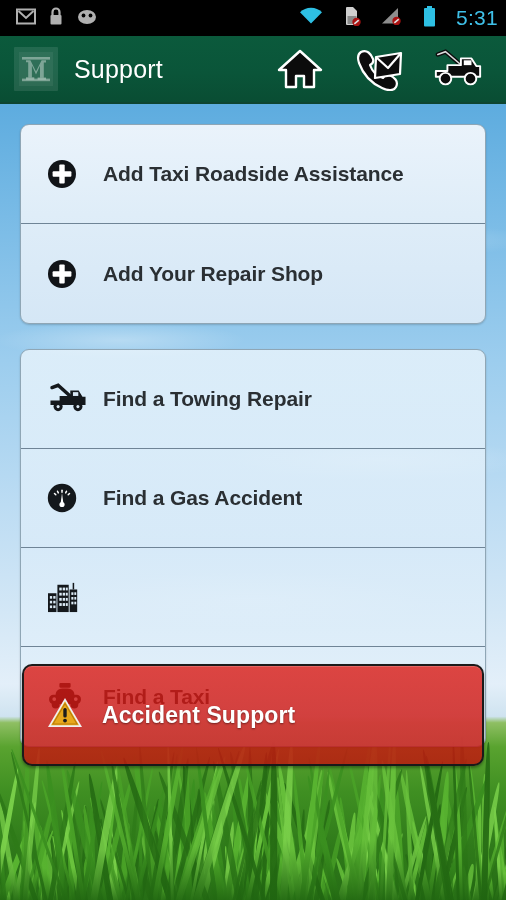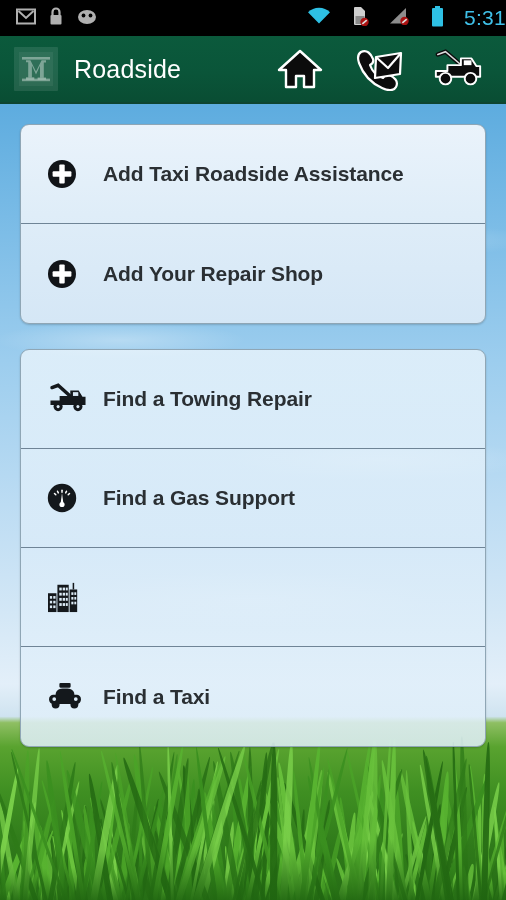--- a/index.html
+++ b/index.html
@@ -67,21 +67,21 @@
 
   
   .statusbar {
     position: absolute; left: 0; top: 0;
     width: 506px; height: 36px;
     background: #000;
     z-index: 40;
     display: flex; align-items: center;
   }
   .sb-left { display: flex; align-items: center; gap: 12px; padding-left: 16px; }
-  .sb-right { margin-left: auto; display: flex; align-items: center; gap: 20px; padding-right: 0; }
+  .sb-right { margin-left: auto; display: flex; align-items: center; gap: 20px; padding-right: 8px; }
   .sb-time {
     color: #3fc0e8; font-size: 21px; letter-spacing: .3px;
     font-family: "Liberation Sans", sans-serif;
   }
 
   
   .appbar {
     position: absolute; left: 0; top: 36px;
     width: 506px; height: 68px;
     background: linear-gradient(180deg, #0b5a3c 0%, #0a5539 55%, #094d33 100%);
@@ -590,21 +590,21 @@
     <div class="logo">
       <svg width="34" height="34" viewBox="0 0 34 34">
         <rect x="0" y="0" width="34" height="34" fill="rgba(255,255,255,0.06)"></rect>
         <g fill="rgba(255,255,255,0.38)">
           <rect x="3" y="5" width="28" height="2.6"></rect>
           <rect x="3" y="26.6" width="28" height="2.6"></rect>
           <path d="M7 8.2 h4.4 L17 19.5 L22.6 8.2 H27 v2.2 h-2.2 v15 H27 v2.2 h-8.4 v-2.2 h2.4 v-11.6 L17 22.6 L12.9 13.6 v11.6 h2.4 v2.2 H7 v-2.2 h2.2 v-15 H7 z"></path>
         </g>
       </svg>
     </div>
-    <div class="appbar-title">Roadside</div>
+    <div class="appbar-title">Support</div>
     <div class="appbar-actions">
       <div class="act">
         <svg width="48" height="44" viewBox="0 0 48 44">
           <path d="M24 4 L45 23 L38 23 L38 40 L28 40 L28 29 L20 29 L20 40 L10 40 L10 23 L3 23 Z" fill="#0c0c0c" stroke="#ffffff" stroke-width="2.4" stroke-linejoin="round"></path>
         </svg>
       </div>
       <div class="act">
         <svg width="50" height="44" viewBox="0 0 50 44">
           <path d="M7 5 C13 2 17 7 19 12 C20 15 18 17 16 18 C18 24 23 29 29 31 C30 29 32 27 35 28 C40 30 45 34 42 40 C40 44 34 44 28 41 C17 36 9 27 5 16 C3 10 4 7 7 5 Z" fill="#0c0c0c" stroke="#ffffff" stroke-width="2.2" stroke-linejoin="round"></path>
           <path d="M22 10 L47 6 L46 27 L21 31 Z" fill="#0c0c0c" stroke="#ffffff" stroke-width="2.2" stroke-linejoin="round"></path>
@@ -673,21 +673,21 @@
               <line x1="7.5" y1="10.5" x2="8.8" y2="11.8"></line>
               <line x1="10.5" y1="8.2" x2="11.3" y2="9.9"></line>
               <line x1="15" y1="7.3" x2="15" y2="9.2"></line>
               <line x1="19.5" y1="8.2" x2="18.7" y2="9.9"></line>
               <line x1="22.5" y1="10.5" x2="21.2" y2="11.8"></line>
             </g>
             <path d="M15 10 L16.5 21.5 L13.5 21.5 Z" fill="#ffffff"></path>
             <circle cx="15" cy="21.5" r="2.6" fill="#ffffff"></circle>
           </svg>
         </div>
-        <div class="row-label">Find a Gas Support</div>
+        <div class="row-label">Find a Gas Accident</div>
       </div>
 
       <div class="row">
         <div class="row-icon">
           <svg width="34" height="32" viewBox="0 0 36 34">
             <rect x="1" y="13" width="9" height="20" fill="#14181c"></rect>
             <rect x="11" y="4" width="12" height="29" fill="#14181c"></rect>
             <rect x="24" y="9" width="8" height="24" fill="#14181c"></rect>
             <rect x="27.2" y="2" width="1.6" height="7" fill="#14181c"></rect>
             <g fill="#dcebf6">
@@ -730,14 +730,26 @@
             <circle cx="29" cy="24" r="4.2" fill="#14181c"></circle>
             <circle cx="7.5" cy="18.2" r="2" fill="#dcebf6"></circle>
             <circle cx="30.5" cy="18.2" r="2" fill="#dcebf6"></circle>
           </svg>
         </div>
         <div class="row-label">Find a Taxi</div>
       </div>
     </div>
   </div>
 
+  <div class="accident-btn">
+    <span>
+      <svg width="38" height="34" viewBox="0 0 38 34">
+        <path d="M19 2 L36 31 L2 31 Z" fill="#f0f0f0"></path>
+        <path d="M19 5.2 L33 29.2 L5 29.2 Z" fill="#e8a81c"></path>
+        <path d="M19 7.5 L31 28 L7 28 Z" fill="none" stroke="#b97d0a" stroke-width="1.1"></path>
+        <rect x="17.3" y="12" width="3.4" height="9.5" rx="1.5" fill="#1d1d1d"></rect>
+        <circle cx="19" cy="24.6" r="1.9" fill="#1d1d1d"></circle>
+      </svg>
+    </span>
+    <span class="accident-label">Accident Support</span>
+  </div>
 
 </div>
 
 </body></html>

